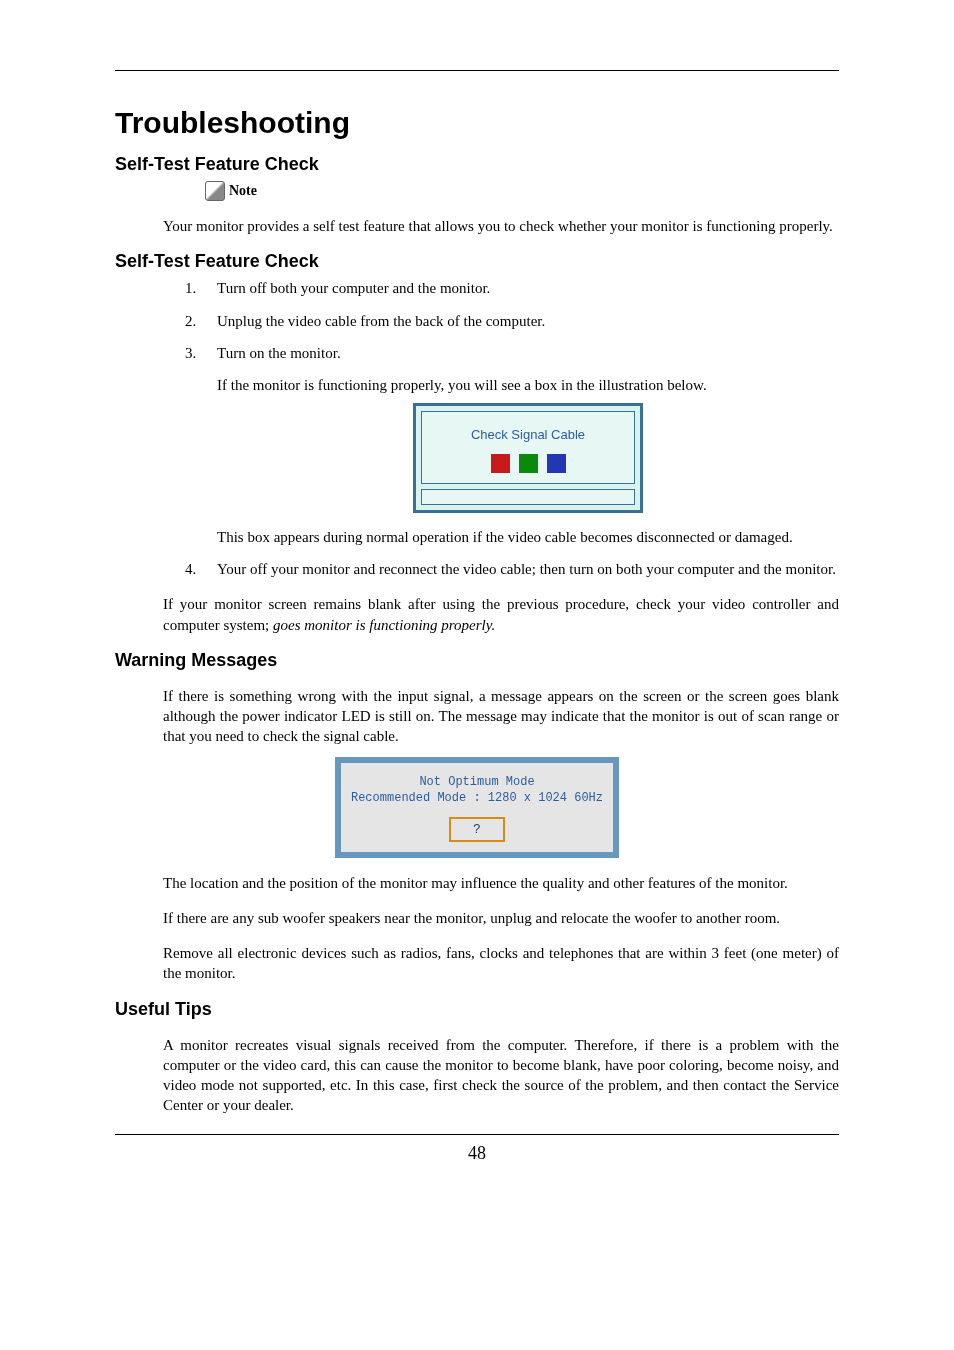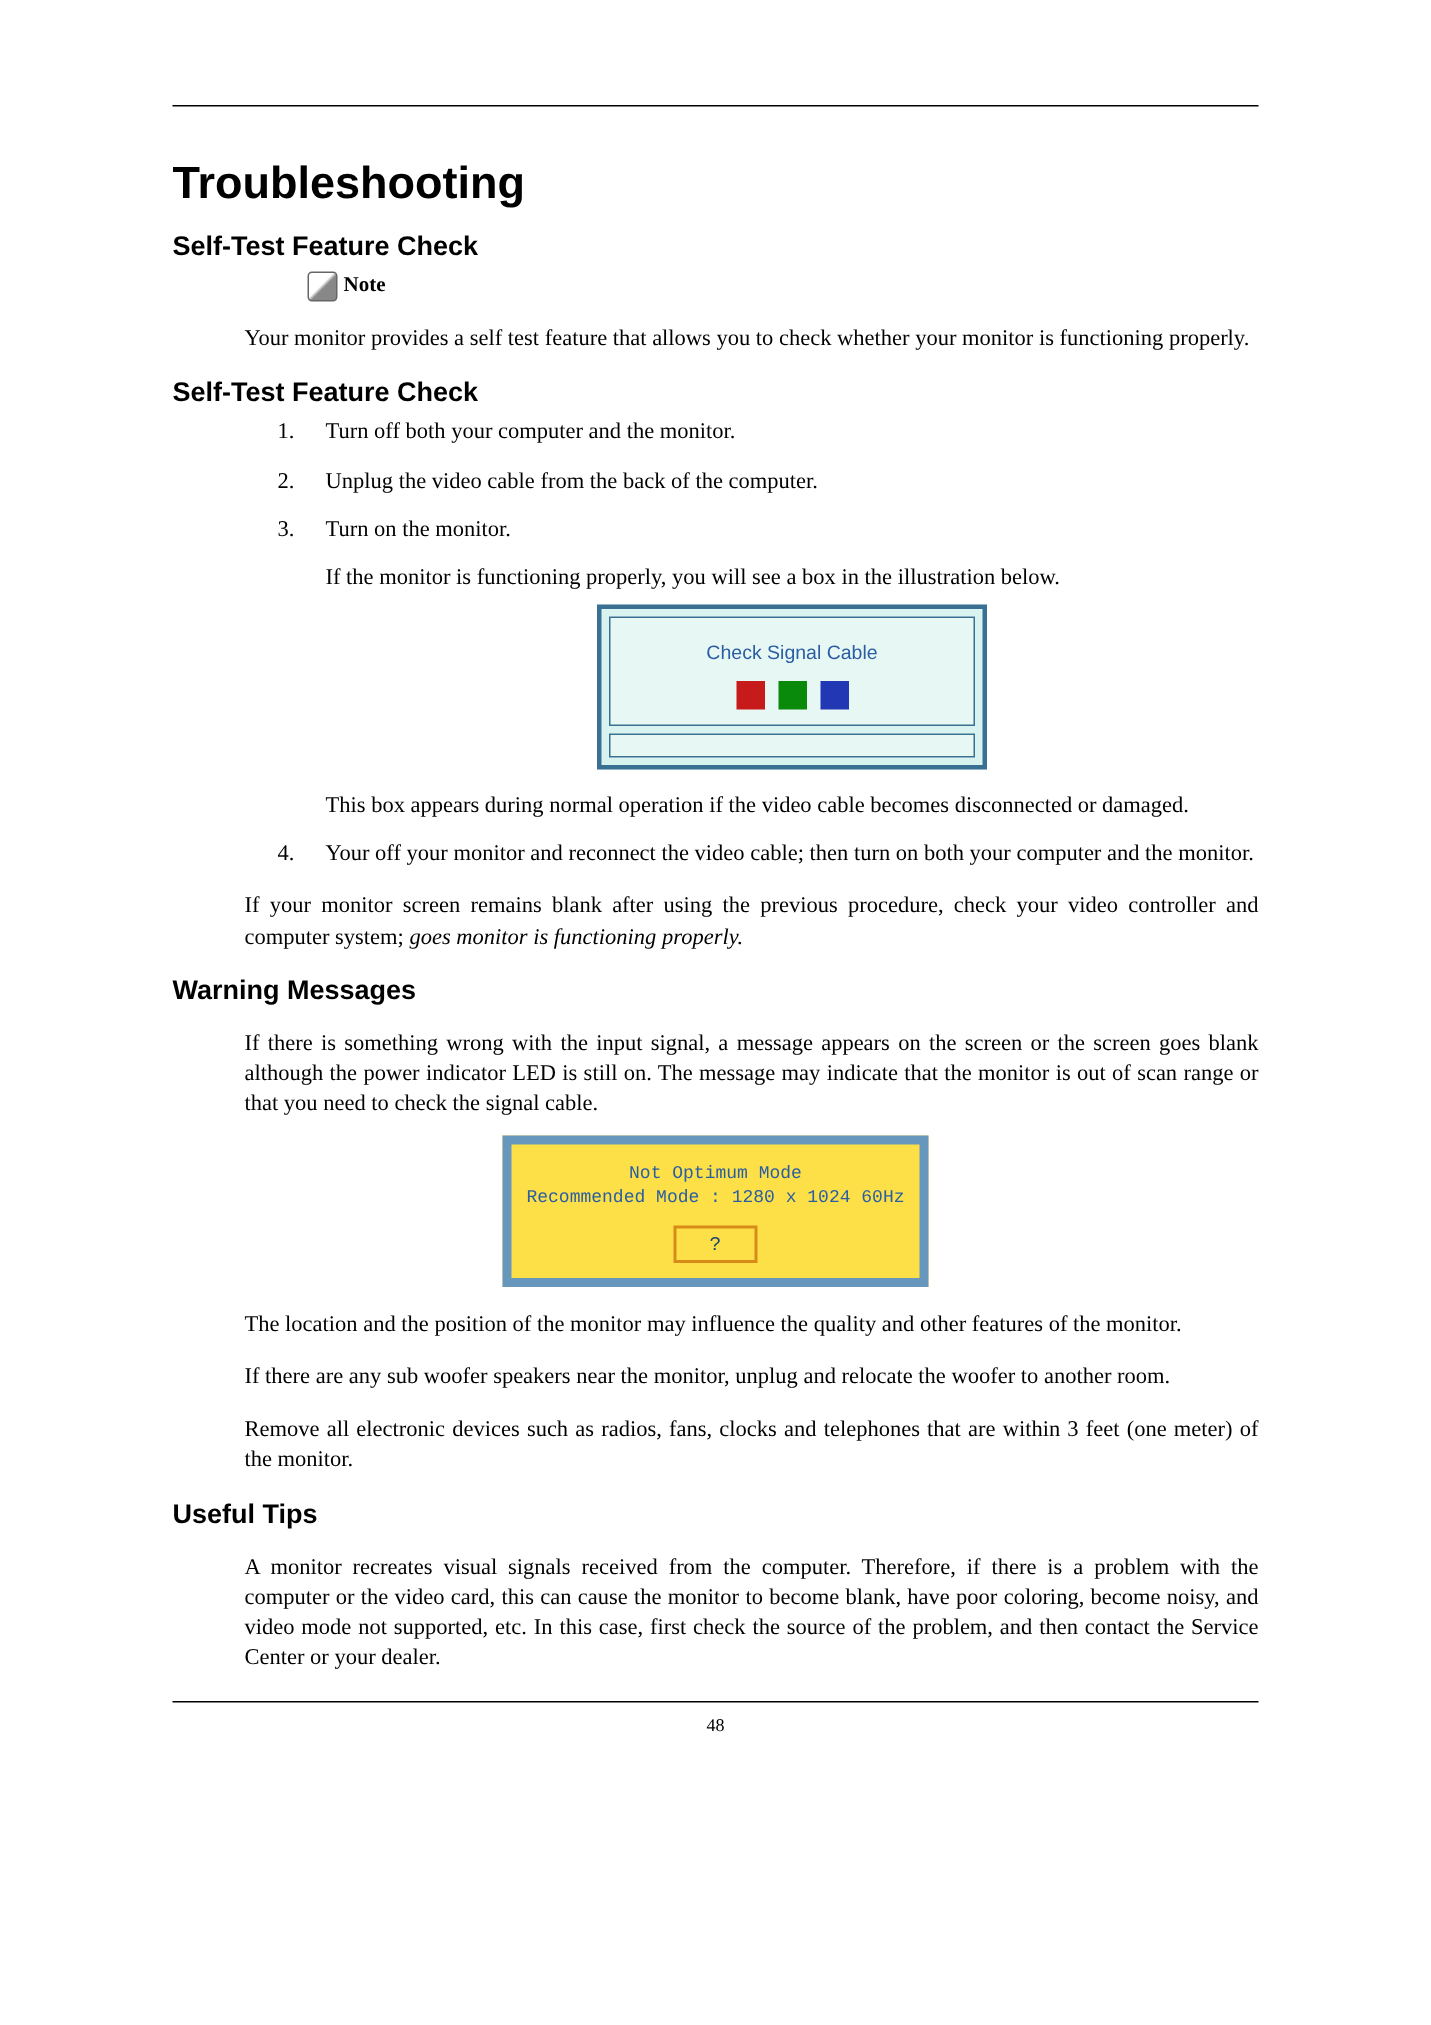--- a/index.html
+++ b/index.html
@@ -93,21 +93,21 @@
       text-align: justify;
     }
     .italic { font-style: italic; }
     .figure-wrap {
       display: flex;
       justify-content: center;
       margin: 8px 0 14px 0;
     }
     
     .csc-outer {
-      width: 260px;
+      width: 230px;
       border: 3px solid #3a7193;
       background: #d9f3f0;
       padding: 5px;
       box-sizing: border-box;
     }
     .csc-inner {
       border: 1.5px solid #3a7193;
       background: #e7f7f4;
       padding: 14px 8px 10px 8px;
       text-align: center;
@@ -132,21 +132,21 @@
     .sq-blue { background: #2237b4; }
     .csc-bar {
       height: 14px;
       border: 1.5px solid #3a7193;
       margin-top: 5px;
       background: #e7f7f4;
     }
     
     .nom-outer {
       border: 6px solid #6897be;
-      background: #fde047;
+      background: #e5e5e5;
       padding: 0;
       box-sizing: border-box;
     }
     .nom-body {
       padding: 12px 10px 10px 10px;
       text-align: center;
       font-family: "Courier New", Courier, monospace;
       font-size: 12px;
       color: #2a5ea3;
     }
@@ -155,21 +155,21 @@
       display: inline-block;
       margin-top: 12px;
       border: 2px solid #d98b1a;
       padding: 3px 22px;
       font-family: "Courier New", Courier, monospace;
       font-size: 13px;
       color: #1a436f;
     }
     .page-num {
       text-align: center;
-      font-size: 12px;
+      font-size: 18px;
     }
   </style>
 </head>
 <body>
 
 <div class="page">
   <hr class="hr-top">
 
   <h1>Troubleshooting</h1>
 

